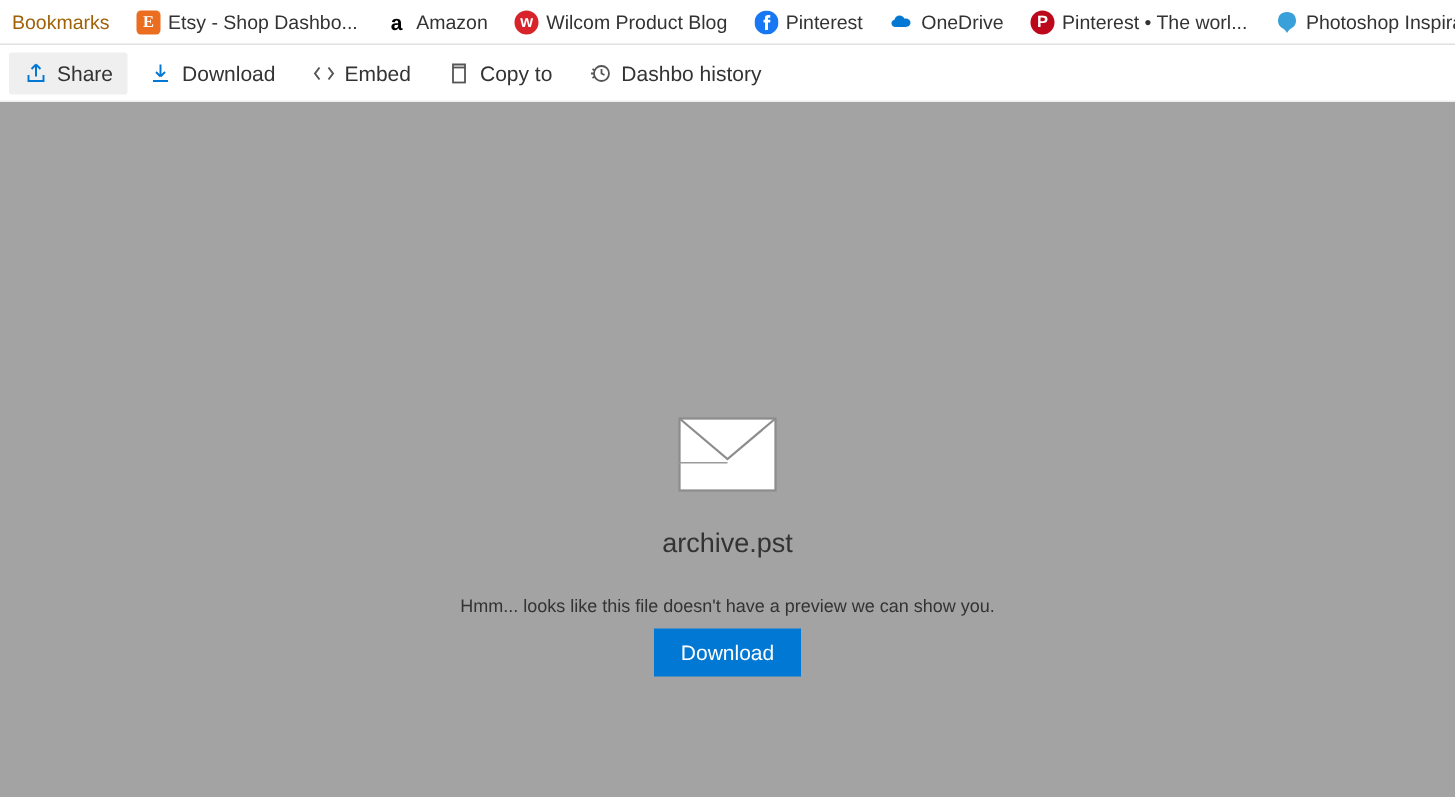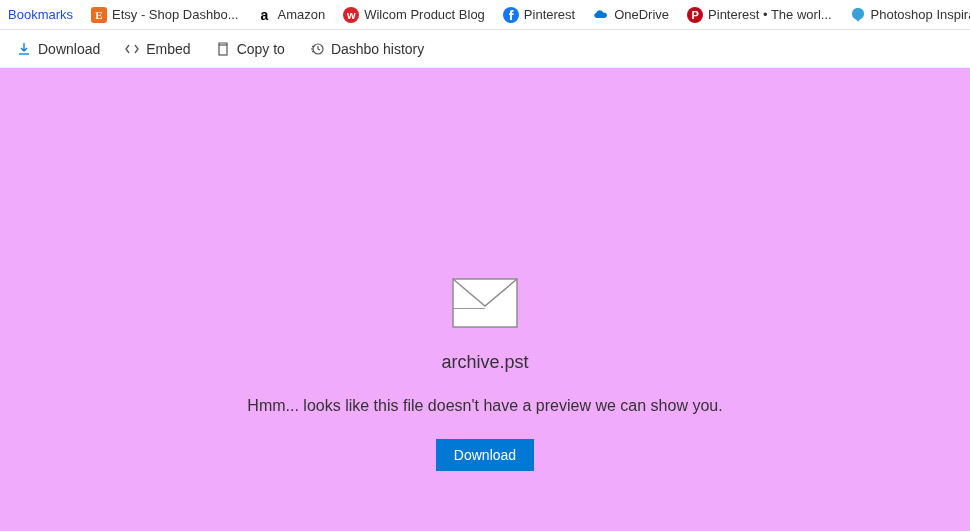--- a/index.html
+++ b/index.html
@@ -16,21 +16,21 @@
       display: flex;
       align-items: center;
       height: 30px;
       padding: 0 8px;
       gap: 6px;
       border-bottom: 1px solid #e0e0e0;
       white-space: nowrap;
     }
     .bookmark-label {
       font-size: 13px;
-      color: #1d4ed8;
+      color: #a16207;
       margin-right: 6px;
     }
     .bookmark-item {
       display: flex;
       align-items: center;
       gap: 5px;
       padding: 3px 6px;
       font-size: 13px;
       color: #333;
       cursor: pointer;
@@ -70,21 +70,21 @@
       padding: 6px 10px;
       font-size: 14px;
       color: #333;
       cursor: pointer;
       border-radius: 2px;
     }
     .tb-item.active { background:#efefef; }
     .tb-icon { width:16px; height:16px; display:inline-flex; align-items:center; justify-content:center; }
 
     .content {
-      background:#f0abfc;
+      background:#a3a3a3;
       height: calc(531px - 30px - 38px);
       display:flex;
       flex-direction:column;
       align-items:center;
       justify-content:flex-start;
       padding-top: 210px;
     }
     .file-icon-large {
       width: 66px;
       height: 50px;
@@ -111,23 +111,23 @@
     }
     
     .env-svg { position:absolute; top:0; left:0; width:100%; height:100%; }
 
     .file-name {
       font-size: 18px;
       color:#333;
       margin-bottom: 24px;
     }
     .preview-msg {
-      font-size: 16px;
+      font-size: 12px;
       color:#333;
-      margin-bottom: 24px;
+      margin-bottom: 8px;
       text-align:center;
     }
     .download-btn {
       background:#0078d4;
       color:#fff;
       font-size:14px;
       padding: 8px 18px;
       border:none;
       cursor:pointer;
     }
@@ -182,20 +182,29 @@
       <svg width="16" height="16" viewBox="0 0 16 16">
           <path d="M8 1c4 0 6 2.5 6 6 0 2-1 3.5-2.5 4.5S9 13 8 15c-1-2-2-2.5-3.5-3.5S2 9 2 7c0-3.5 2-6 6-6z" fill="#3aa0da"></path>
         </svg>
     </span>
     <span>Photoshop Inspirati...</span>
   </div>
 
 </div>
 
 <div class="toolbar">
+  <div class="tb-item active">
+    <span class="tb-icon">
+      <svg width="16" height="16" viewBox="0 0 16 16" fill="none" stroke="#0078d4" stroke-width="1.3">
+          <path d="M8 2v8M8 2l-3 3M8 2l3 3"></path>
+          <path d="M3 9v4h10V9"></path>
+        </svg>
+    </span>
+    <span>Share</span>
+  </div>
 
   <div class="tb-item">
     <span class="tb-icon">
       <svg width="16" height="16" viewBox="0 0 16 16" fill="none" stroke="#0078d4" stroke-width="1.3">
           <path d="M8 2v8M8 10l-3-3M8 10l3-3"></path>
           <path d="M3 13h10"></path>
         </svg>
     </span>
     <span>Download</span>
   </div>

